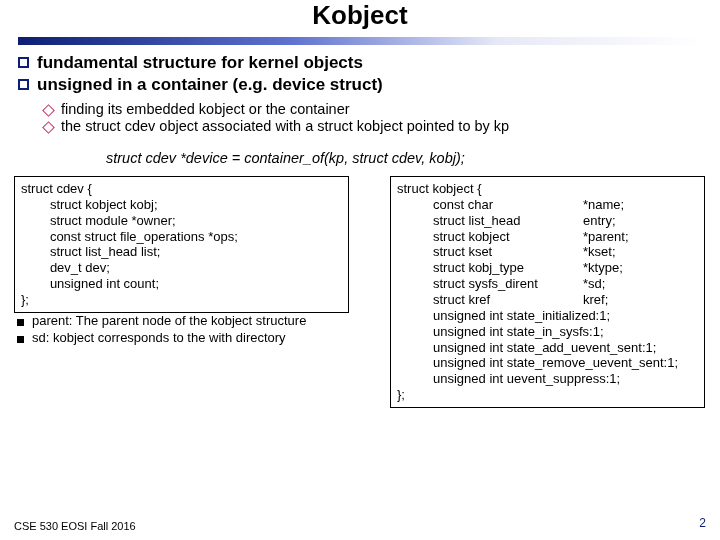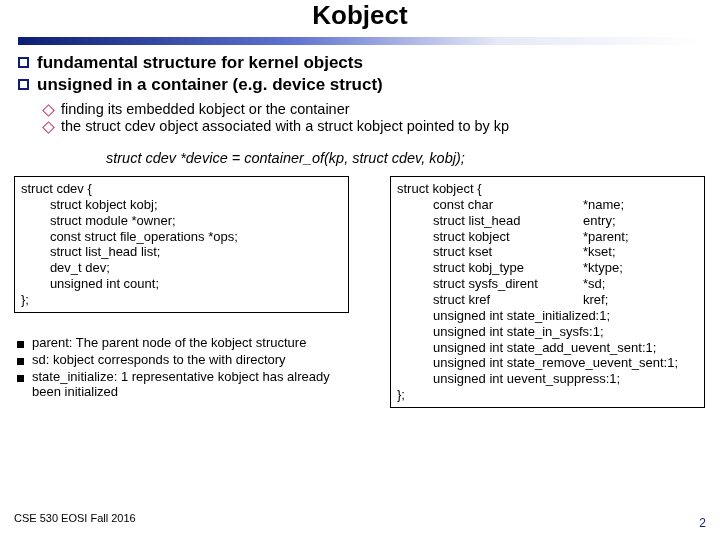--- a/index.html
+++ b/index.html
@@ -92,21 +92,21 @@
     padding: 4px 6px 4px 6px;
     font-size: 13px;
     line-height: 1.22;
     white-space: pre;
     font-family: Arial, Helvetica, sans-serif;
   }
   .codebox .row { display: flex; }
   .codebox .k { width: 150px; display: inline-block; }
   .codebox .indent { padding-left: 36px; }
   .notes {
-    margin-top: 22px;
+    margin-top: 0;
   }
   .note-row {
     display: flex;
     align-items: flex-start;
     gap: 8px;
     margin-bottom: 1px;
   }
   .sq-solid {
     width: 7px;
     height: 7px;
@@ -115,21 +115,21 @@
     margin-left: 3px;
     flex: 0 0 auto;
   }
   .note-text {
     font-size: 13px;
     line-height: 1.22;
   }
   .footer-left {
     position: absolute;
     left: 14px;
-    bottom: 16px;
+    bottom: 8px;
     font-size: 11px;
     color: #000;
   }
   .footer-right {
     position: absolute;
     right: 14px;
     bottom: 10px;
     font-size: 12px;
     color: #0b1e73;
   }
@@ -178,24 +178,20 @@
 };</div>
       <div class="notes">
         <div class="note-row">
           <div class="sq-solid"></div>
           <div class="note-text">parent: The parent node of the kobject structure</div>
         </div>
         <div class="note-row">
           <div class="sq-solid"></div>
           <div class="note-text">sd: kobject corresponds to the with directory</div>
         </div>
-        <div class="note-row">
-          <div class="sq-solid"></div>
-          <div class="note-text">state_initialize: 1 representative kobject has already been initialized</div>
-        </div>
       </div>
     </div>
     <div class="col-right">
       <div class="codebox" id="right-code"><div>struct kobject {</div><div class="row indent"><span class="k">const char</span><span>*name;</span></div><div class="row indent"><span class="k">struct list_head</span><span>entry;</span></div><div class="row indent"><span class="k">struct kobject</span><span>*parent;</span></div><div class="row indent"><span class="k">struct kset</span><span>*kset;</span></div><div class="row indent"><span class="k">struct kobj_type</span><span>*ktype;</span></div><div class="row indent"><span class="k">struct sysfs_dirent</span><span>*sd;</span></div><div class="row indent"><span class="k">struct kref</span><span>kref;</span></div><div class="indent">unsigned int state_initialized:1;</div><div class="indent">unsigned int state_in_sysfs:1;</div><div class="indent">unsigned int state_add_uevent_sent:1;</div><div class="indent">unsigned int state_remove_uevent_sent:1;</div><div class="indent">unsigned int uevent_suppress:1;</div><div>};</div></div>
     </div>
   </div>
 </div>
 
 <div class="footer-left">CSE 530 EOSI Fall 2016</div>
 <div class="footer-right">2</div>

